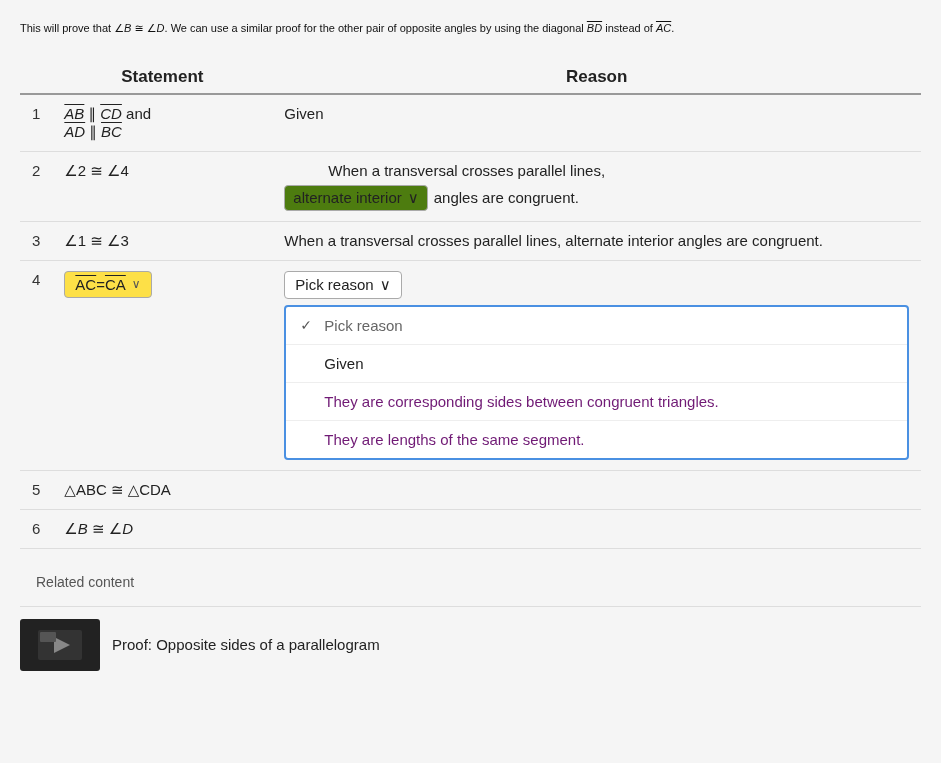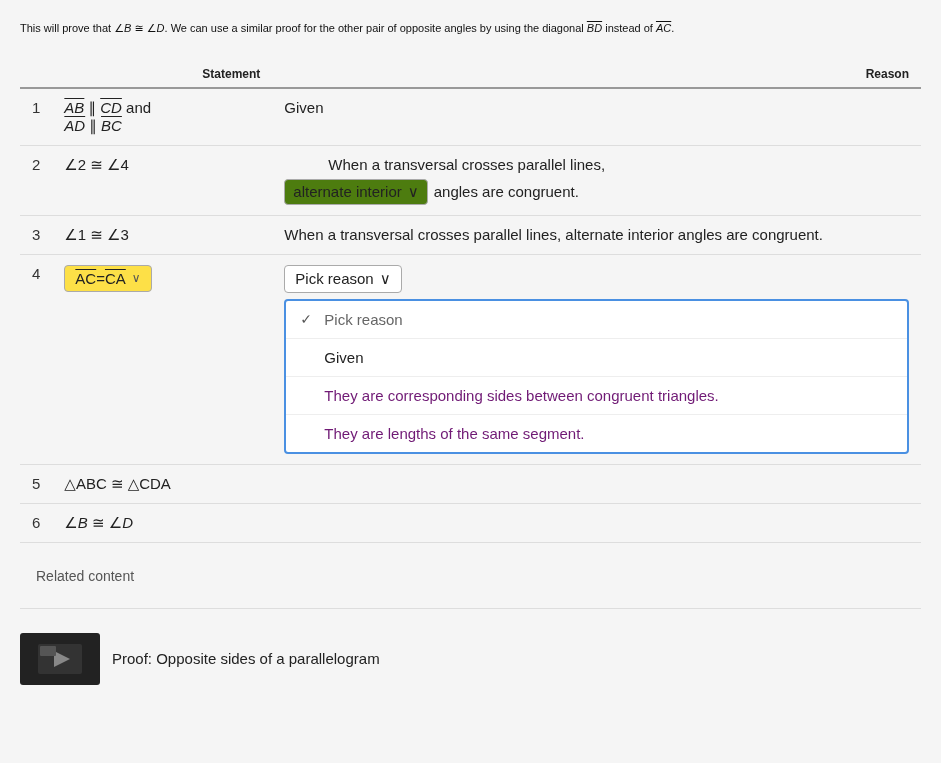--- a/index.html
+++ b/index.html
@@ -16,23 +16,23 @@
       line-height: 1.5;
       margin-bottom: 24px;
       color: #111;
     }
     .proof-table {
       width: 100%;
       border-collapse: collapse;
       margin-bottom: 24px;
     }
     .proof-table th {
-      text-align: right;
+      text-align: center;
       font-weight: 600;
-      font-size: 12px;
+      font-size: 17px;
       border-bottom: 2px solid #999;
       padding: 6px 12px;
     }
     .proof-table td {
       padding: 10px 12px;
       vertical-align: top;
       border-bottom: 1px solid #ddd;
     }
     .proof-table td:first-child {
       width: 30px;
@@ -101,22 +101,22 @@
     }
     .checkmark {
       color: #555;
       font-size: 14px;
       min-width: 16px;
     }
     .bottom-bar {
       display: flex;
       align-items: center;
       gap: 12px;
-      margin-top: 24px;
-      padding-top: 24px;
+      margin-top: 16px;
+      padding-top: 12px;
       border-top: 1px solid #ddd;
     }
     .thumbnail {
       width: 80px;
       height: 52px;
       background: #222;
       border-radius: 3px;
       display: flex;
       align-items: center;
       justify-content: center;

